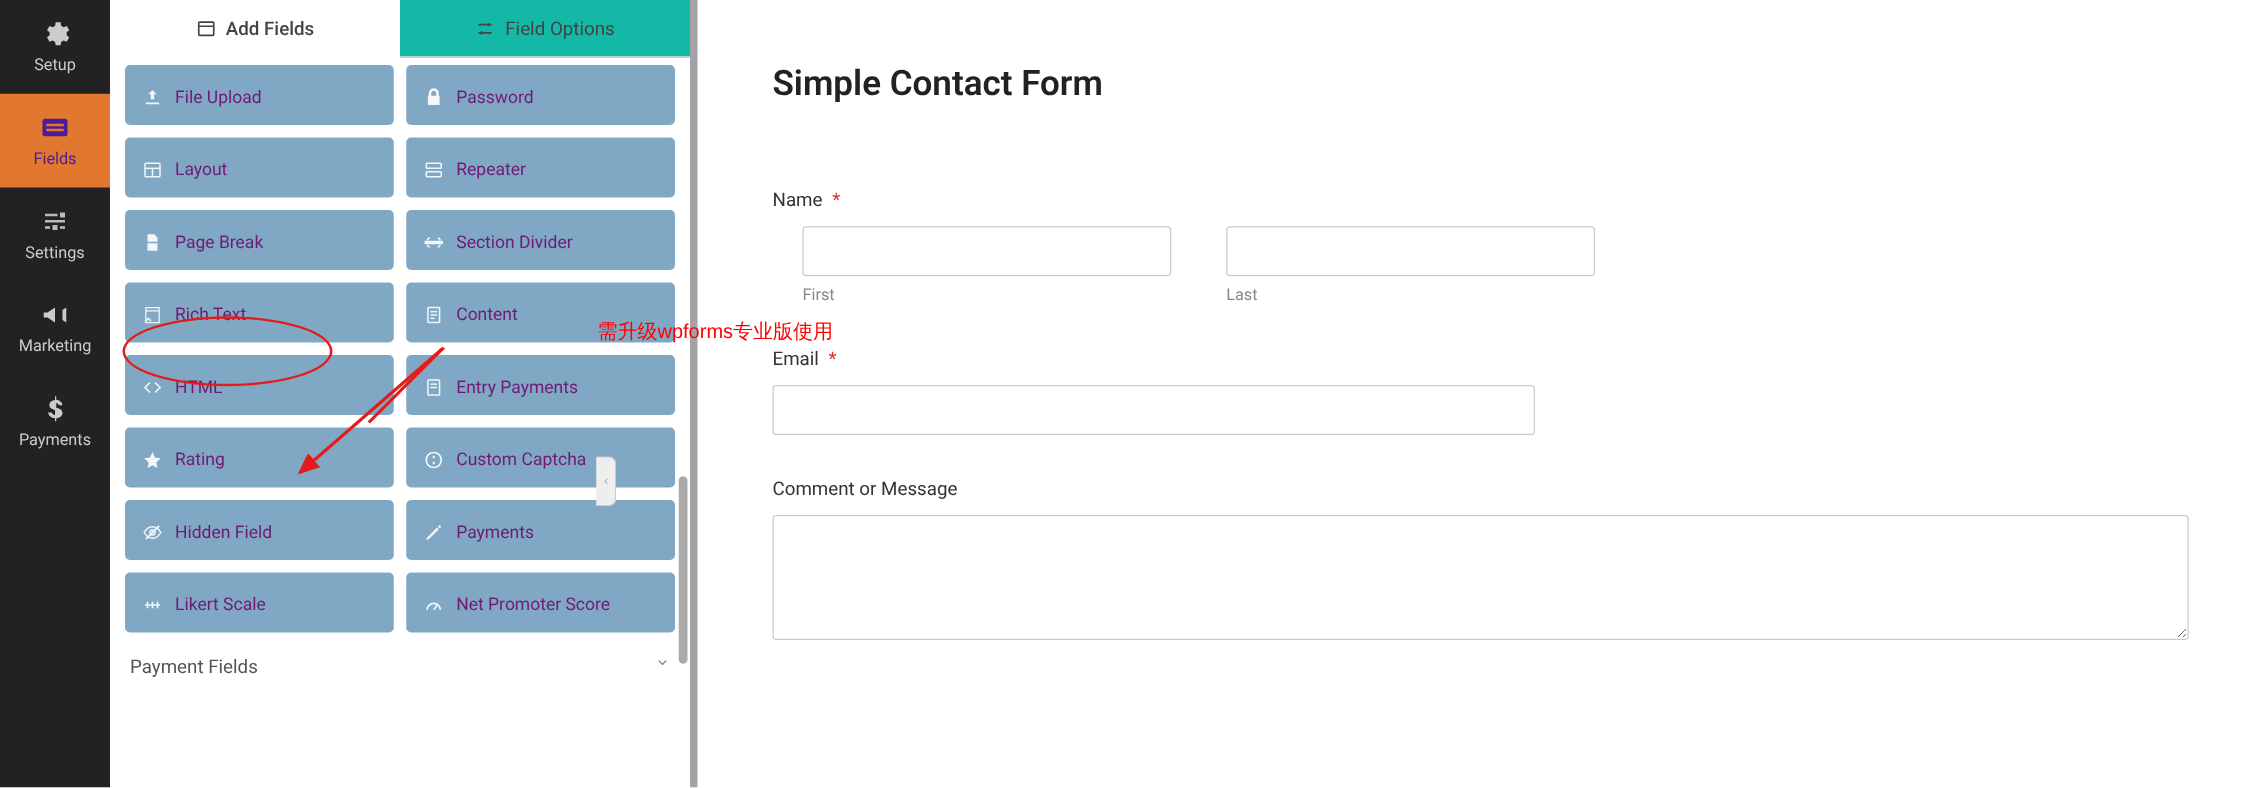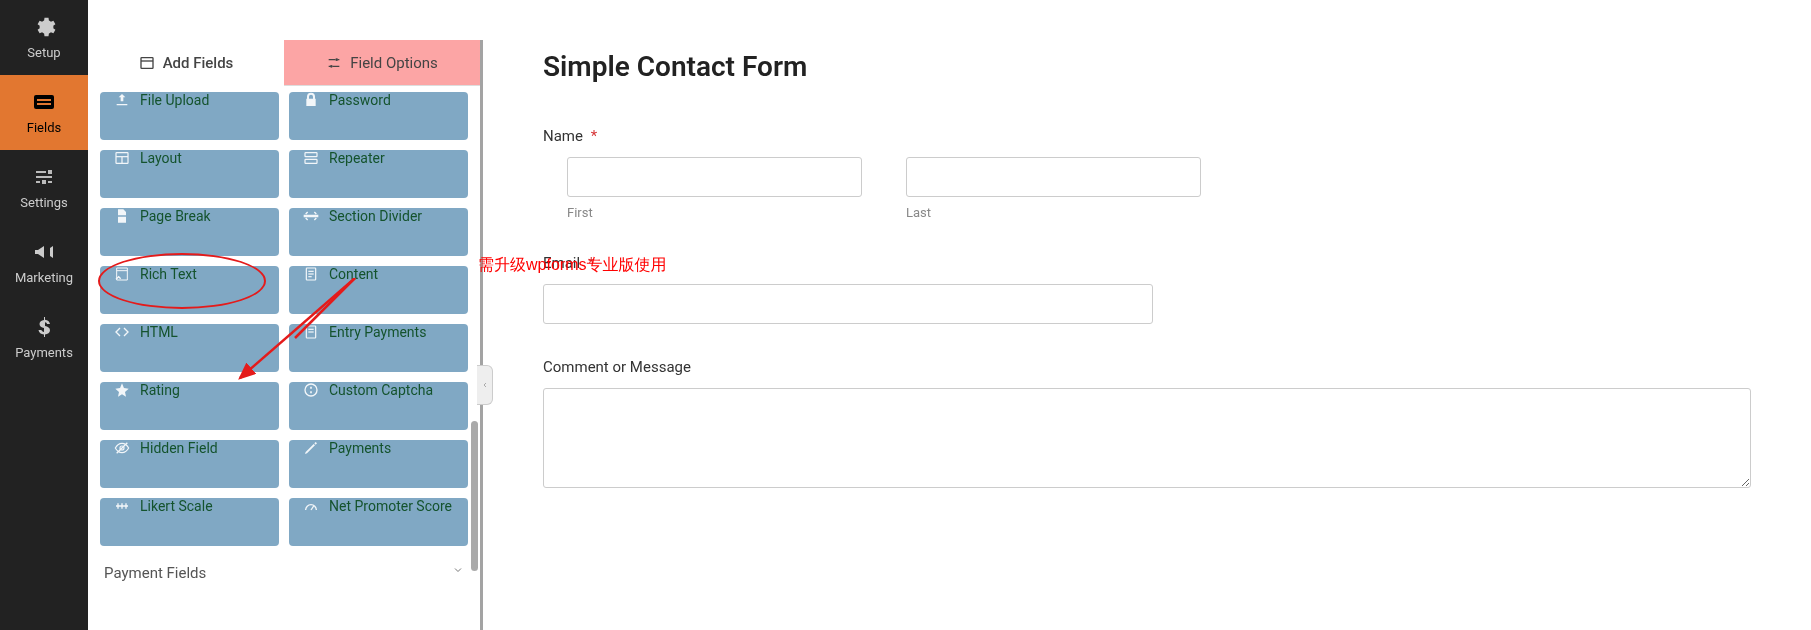--- a/index.html
+++ b/index.html
@@ -2,55 +2,55 @@
 <html><head>
 <meta charset="utf-8">
 <style>
   * { box-sizing: border-box; margin: 0; padding: 0; }
   body { font-family: -apple-system, BlinkMacSystemFont, "Segoe UI", Roboto, sans-serif; font-size: 14px; color: #333; background: #fff; overflow: hidden; }
   .app { display: flex; width: 1811px; height: 630px; }
 
   
   .nav-rail { width: 88px; background: #222; display: flex; flex-direction: column; flex-shrink: 0; }
   .nav-item { display: flex; flex-direction: column; align-items: center; justify-content: center; gap: 6px; height: 75px; color: #ccc; cursor: pointer; }
-  .nav-item.active { background: #e27730; color: #000000; }
+  .nav-item.active { background: #e27730; color: #4c1d95; }
   .nav-item svg { width: 24px; height: 24px; fill: currentColor; }
   .nav-item span { font-size: 13px; }
 
   
-  .fields-panel { width: 395px; background: #fff; border-right: 3px solid #a3a3a3; display: flex; flex-direction: column; flex-shrink: 0; margin-top: 40px; }
+  .fields-panel { width: 470px; background: #fff; border-right: 6px solid #a3a3a3; display: flex; flex-direction: column; flex-shrink: 0; }
   .panel-tabs { display: flex; height: 46px; }
-  .panel-tab { flex: 1; display: flex; align-items: center; justify-content: center; gap: 8px; background: #fca5a5; color: #444; cursor: pointer; font-size: 15px; border-bottom: 1px solid #ddd; }
+  .panel-tab { flex: 1; display: flex; align-items: center; justify-content: center; gap: 8px; background: #14b8a6; color: #444; cursor: pointer; font-size: 15px; border-bottom: 1px solid #ddd; }
   .panel-tab.active { background: #fff; border-bottom: none; font-weight: 500; }
   .panel-tab svg { width: 16px; height: 16px; fill: currentColor; }
 
   .panel-body { flex: 1; overflow-y: auto; padding: 6px 12px 12px 12px; position: relative; }
   .field-grid { display: grid; grid-template-columns: 1fr 1fr; gap: 10px; }
-  .field-btn { display: flex; align-items: flex-start; gap: 10px; height: 48px; padding: 0 14px; background: #80a8c4; color: #14532d; border-radius: 4px; cursor: grab; font-size: 14px; position: relative; }
+  .field-btn { display: flex; align-items: flex-end; gap: 10px; height: 48px; padding: 14px 14px; background: #80a8c4; color: #701a75; border-radius: 4px; cursor: grab; font-size: 14px; position: relative; }
   .field-btn svg { width: 16px; height: 16px; fill: #fff; flex-shrink: 0; opacity: 0.9; }
   .field-stroke svg { fill: none; stroke: #fff; stroke-width: 1.8; }
 
   .section-header { display: flex; align-items: flex-start; justify-content: space-between; padding: 18px 4px 8px 4px; color: #555; font-size: 15px; cursor: pointer; }
   .section-header svg { width: 12px; height: 12px; stroke: #777; stroke-width: 2; fill: none; }
 
   
   .scrollbar { position: absolute; right: 2px; top: 335px; width: 7px; height: 150px; background: #aaa; border-radius: 4px; }
 
   
   .anno-circle { position: absolute; border: 2.5px solid #e41b1b; border-radius: 50%; width: 168px; height: 56px; left: 98px; top: 253px; pointer-events: none; }
   .anno-arrow { position: absolute; left: 230px; top: 278px; pointer-events: none; }
   .anno-text { position: absolute; left: 478px; top: 255px; color: #ff0000; font-size: 16px; font-family: "Microsoft YaHei", sans-serif; pointer-events: none; }
 
   
   .collapse-tab { position: absolute; left: 477px; top: 365px; width: 16px; height: 40px; background: #eee; border: 1px solid #ccc; border-left: none; border-radius: 0 6px 6px 0; display: flex; align-items: center; justify-content: center; cursor: pointer; }
   .collapse-tab svg { width: 8px; height: 12px; stroke: #888; stroke-width: 2; fill: none; }
 
   
   .preview { flex: 1; padding: 50px 60px 0 60px; overflow-y: auto; }
-  .form-title { font-size: 28px; font-weight: 600; color: #222; margin-bottom: 44px; }
+  .form-title { font-size: 28px; font-weight: 600; color: #222; margin-bottom: 68px; }
   .form-row { margin-bottom: 34px; }
   .form-label { font-size: 15px; color: #333; margin-bottom: 12px; display: block; }
   .form-label .req { color: #d63638; margin-left: 4px; }
   .name-grid { display: flex; gap: 20px; }
   .name-col { width: 295px; margin-left: 24px; }
   .text-input { width: 100%; height: 40px; border: 1px solid #ccc; border-radius: 3px; padding: 0 10px; font-size: 14px; }
   .textarea { width: 100%; height: 100px; border: 1px solid #ccc; border-radius: 3px; padding: 8px 10px; font-size: 14px; resize: vertical; }
   .sub-label { font-size: 13px; color: #888; margin-top: 8px; display: block; }
   .email-input { width: 610px; }
   .full-width { width: 1220px; max-width: 100%; }

